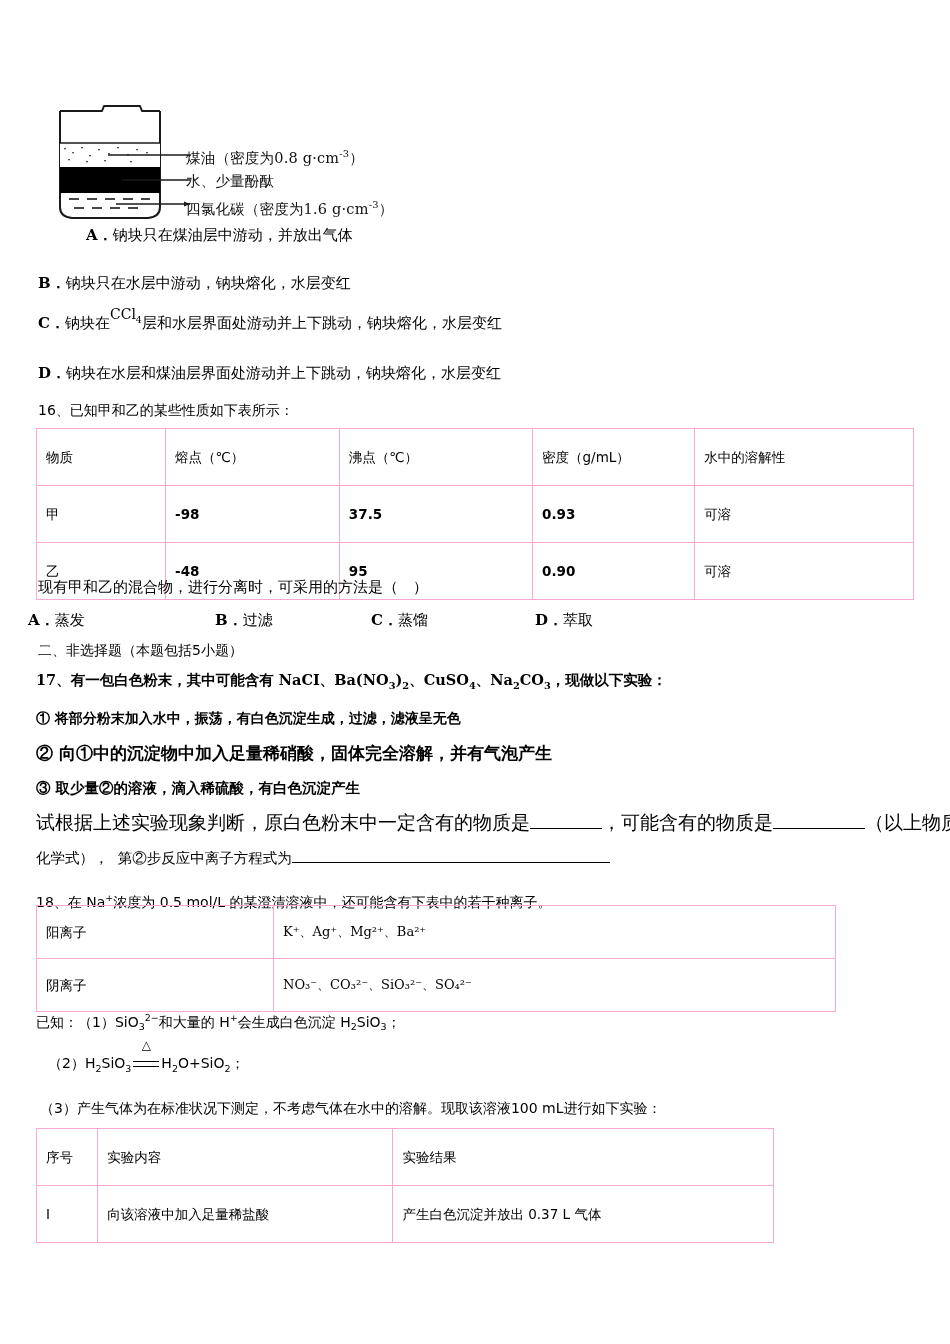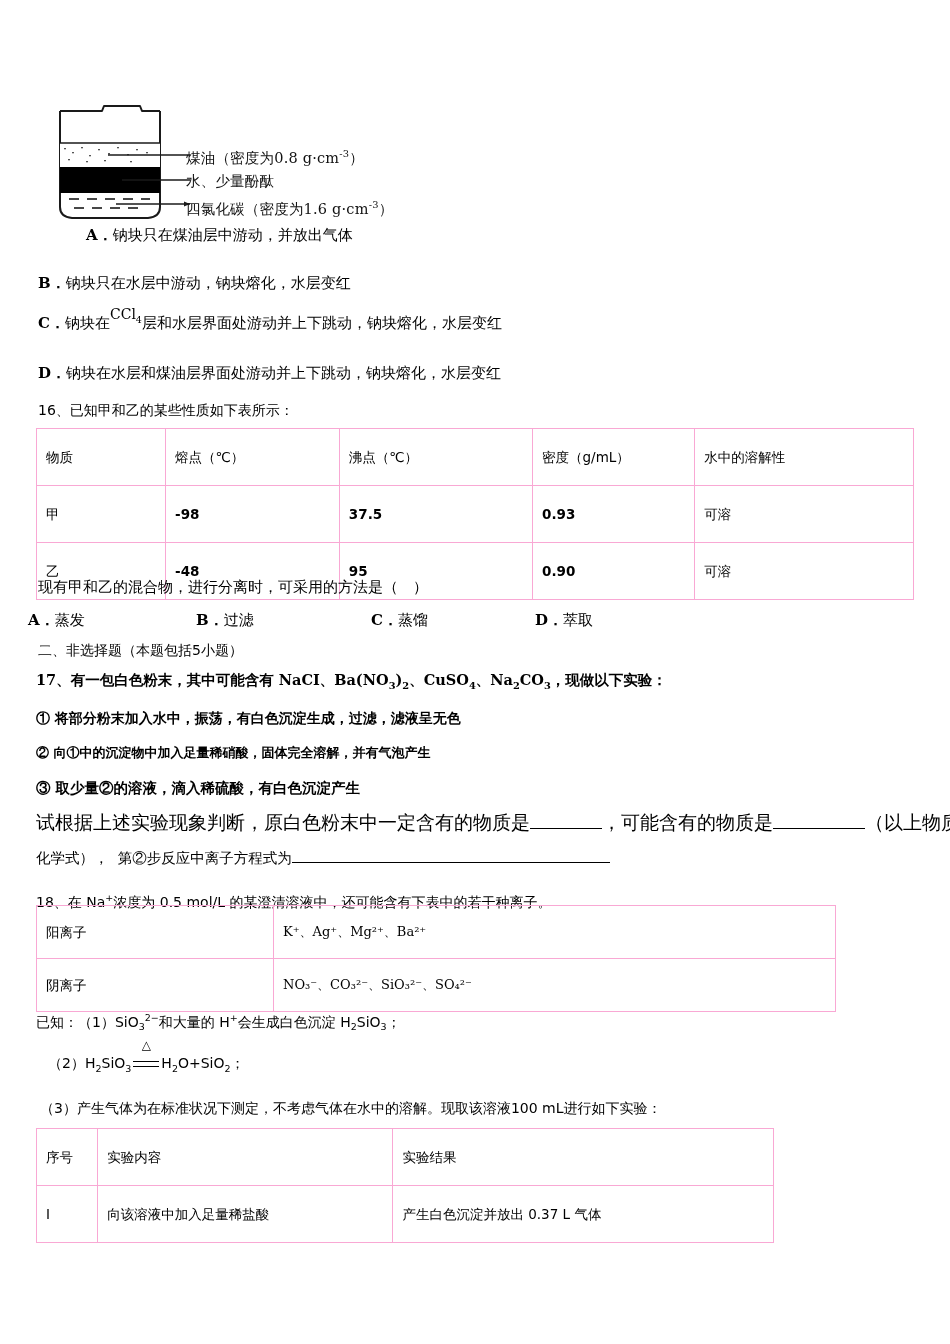--- a/index.html
+++ b/index.html
@@ -246,38 +246,38 @@
       <td class="c4 first">可溶</td>
     </tr>
   </tbody>
     </table>
 
   <div class="line" style="left:38px; top:577px;">现有甲和乙的混合物，进行分离时，可采用的方法是（　）</div>
 
   <div class="line opt" style="left:28px; top:610px;">
     <span class="mark">A．</span><span>蒸发</span>
   </div>
-  <div class="line opt" style="left:196px; top:610px;">
+  <div class="line opt" style="left:215px; top:610px;">
     <span class="mark">B．</span><span>过滤</span>
   </div>
   <div class="line opt" style="left:371px; top:610px;">
     <span class="mark">C．</span><span>蒸馏</span>
   </div>
   <div class="line opt" style="left:535px; top:610px;">
     <span class="mark">D．</span><span>萃取</span>
   </div>
 
   <div class="line sans" style="left:38px; top:640px; font-size:14px;">二、非选择题（本题包括5小题）</div>
 
   <div class="line bold" style="left:36px; top:670px; font-size:14.5px;">
     <span>17、有一包白色粉末，其中可能含有 </span><span>NaCI</span><span>、</span><span><span>Ba(NO</span><sub>3</sub><span>)</span><sub>2</sub></span><span>、</span><span><span>CuSO</span><sub>4</sub></span><span>、</span><span><span>Na</span><sub>2</sub><span>CO</span><sub>3</sub></span><span>，现做以下实验：</span>
   </div>
 
   <div class="line bold" style="left:36px; top:708px; font-size:14px;">① 将部分粉末加入水中，振荡，有白色沉淀生成，过滤，滤液呈无色</div>
-  <div class="line bold" style="left:36px; top:743px; font-size:13px;">② 向①中的沉淀物中加入足量稀硝酸，固体完全溶解，并有气泡产生</div>
+  <div class="line bold" style="left:36px; top:743px; font-size:17px;">② 向①中的沉淀物中加入足量稀硝酸，固体完全溶解，并有气泡产生</div>
   <div class="line bold" style="left:36px; top:778px; font-size:14.5px;">③ 取少量②的溶液，滴入稀硫酸，有白色沉淀产生</div>
 
   <div class="line" style="left:36px; top:812px; font-size:19px;">
     <span>试根据上述实验现象判断，原白色粉末中一定含有的物质是</span><span class="blank" style="width:72px;"></span><span>，可能含有的物质是</span><span class="blank" style="width:92px;"></span><span>（以上物质均写</span>
   </div>
   <div class="line" style="left:36px; top:848px; font-size:14.5px;">
     <span>化学式），</span>&nbsp;&nbsp;<span>第②步反应中离子方程式为</span><span class="blank" style="width:318px;"></span>
   </div>
 
   <div class="line sans" style="left:36px; top:888px; font-size:14px;">

